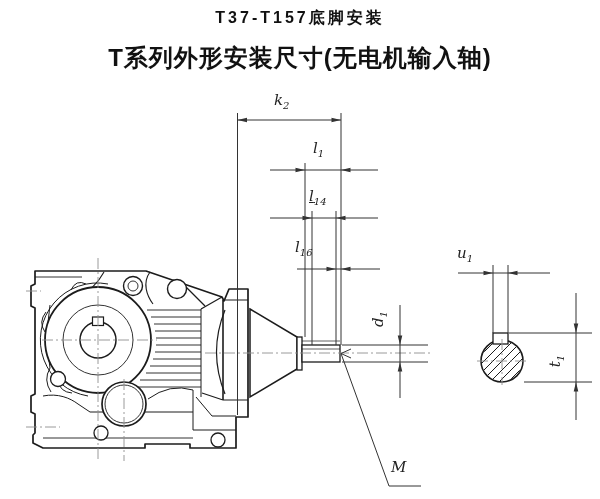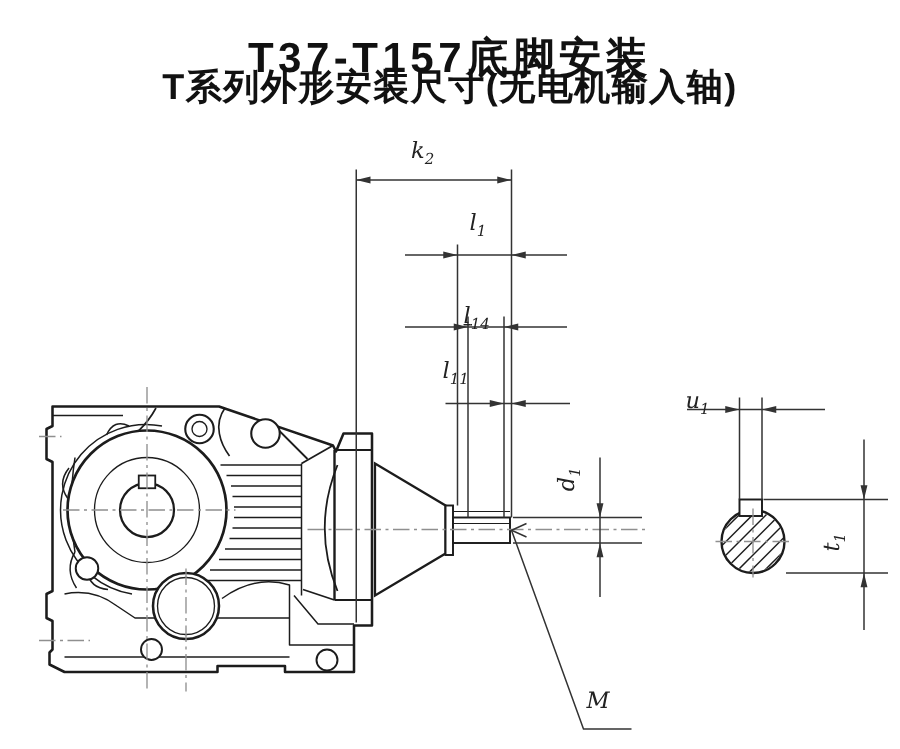--- a/index.html
+++ b/index.html
@@ -1,20 +1,20 @@
 <!DOCTYPE html>
 <html><head>
 <meta charset="utf-8">
 <style>
   html,body{margin:0;padding:0;background:#ffffff;}
   #page{position:relative;width:600px;height:499px;background:#fff;overflow:hidden;
         font-family:"Liberation Sans",sans-serif;}
   .title-line{position:absolute;left:0;width:600px;text-align:center;color:#111;
         font-weight:bold;white-space:nowrap;}
-  #title1{top:20px;font-size:28px;letter-spacing:3px;}
+  #title1{top:8px;font-size:16px;letter-spacing:3px;}
   #title2{top:42px;font-size:24px;letter-spacing:1px;}
   svg{position:absolute;left:0;top:0;}
   .dim-label{position:absolute;color:#222;font-family:"DejaVu Serif",serif;
         font-style:italic;font-size:15px;line-height:1;white-space:nowrap;text-align:center;}
   .dim-label sub{font-size:10px;font-style:italic;}
   .rot{transform:rotate(-90deg);transform-origin:center center;width:34px;text-align:center;}
 </style>
 </head>
 <body>
 
@@ -175,20 +175,20 @@
 
       <g>
         <polyline points="341,353.5 389,486 421,486"></polyline>
         <path d="M351,349 L341,353.5 L351,358"></path>
       </g>
     </g>
   </svg>
 
   <div class="dim-label" style="left:274px;top:93px;"><span>k</span><sub>2</sub></div>
   <div class="dim-label" style="left:313px;top:141px;"><span>l</span><sub>1</sub></div>
-  <div class="dim-label" style="left:309px;top:203px;text-decoration:underline;"><span>l</span><sub>14</sub></div>
-  <div class="dim-label" style="left:295px;top:240px;"><span>l</span><sub>11</sub></div>
+  <div class="dim-label" style="left:309px;top:189px;text-decoration:underline;"><span>l</span><sub>14</sub></div>
+  <div class="dim-label" style="left:295px;top:240px;"><span>l</span><sub>16</sub></div>
   <div class="dim-label rot" style="left:363px;top:310px;"><span>d</span><sub>1</sub></div>
-  <div class="dim-label" style="left:457px;top:260px;"><span>u</span><sub>1</sub></div>
+  <div class="dim-label" style="left:457px;top:246px;"><span>u</span><sub>1</sub></div>
   <div class="dim-label rot" style="left:540px;top:352px;"><span>t</span><sub>1</sub></div>
   <div class="dim-label" style="left:391px;top:460px;"><span>M</span><sub></sub></div>
 
 </div>
 
 </body></html>

